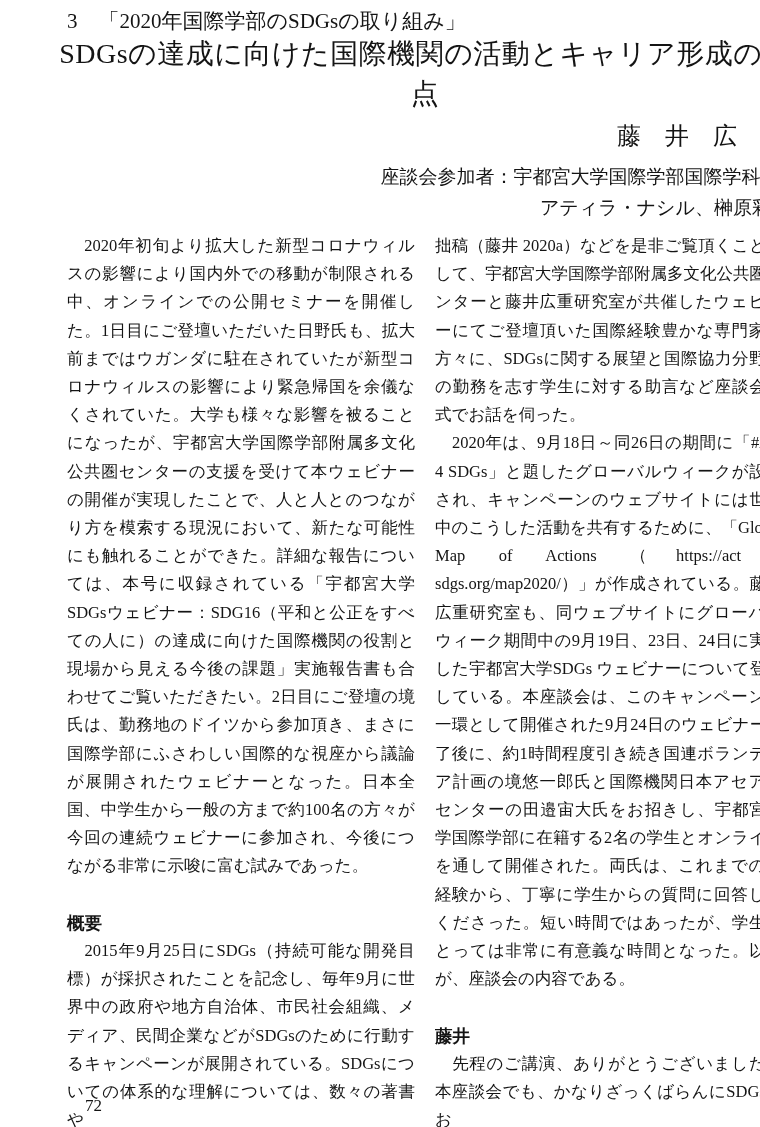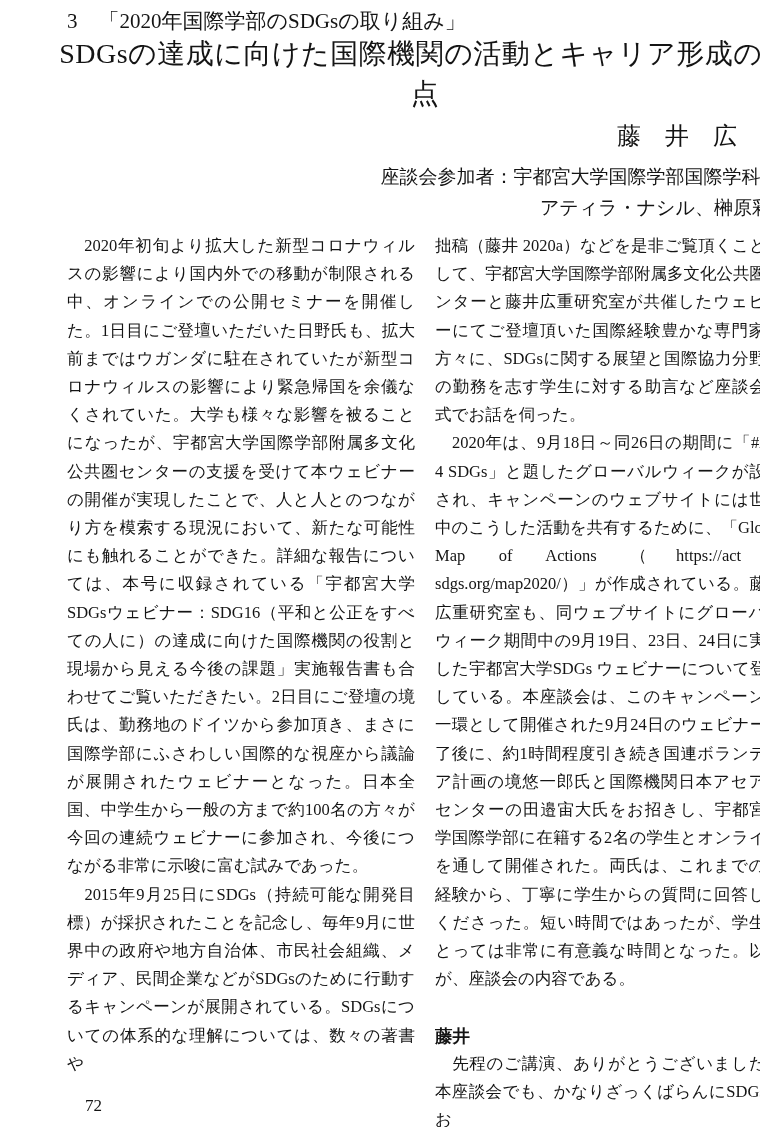--- a/index.html
+++ b/index.html
@@ -104,20 +104,21 @@
 
   <div class="participants">
     <div>座談会参加者：宇都宮大学国際学部国際学科3年</div>
     <div>アティラ・ナシル、榊原彩加</div>
   </div>
 
   <div class="columns">
 
     <div class="col">
       <p>　2020年初旬より拡大した新型コロナウィルスの影響により国内外での移動が制限される中、オンラインでの公開セミナーを開催した。1日目にご登壇いただいた日野氏も、拡大前まではウガンダに駐在されていたが新型コロナウィルスの影響により緊急帰国を余儀なくされていた。大学も様々な影響を被ることになったが、宇都宮大学国際学部附属多文化公共圏センターの支援を受けて本ウェビナーの開催が実現したことで、人と人とのつながり方を模索する現況において、新たな可能性にも触れることができた。詳細な報告については、本号に収録されている「宇都宮大学SDGsウェビナー：SDG16（平和と公正をすべての人に）の達成に向けた国際機関の役割と現場から見える今後の課題」実施報告書も合わせてご覧いただきたい。2日目にご登壇の境氏は、勤務地のドイツから参加頂き、まさに国際学部にふさわしい国際的な視座から議論が展開されたウェビナーとなった。日本全国、中学生から一般の方まで約100名の方々が今回の連続ウェビナーに参加され、今後につながる非常に示唆に富む試みであった。</p>
+      <h3>概要</h3>
       <p>　2015年9月25日にSDGs（持続可能な開発目標）が採択されたことを記念し、毎年9月に世界中の政府や地方自治体、市民社会組織、メディア、民間企業などがSDGsのために行動するキャンペーンが展開されている。SDGsについての体系的な理解については、数々の著書や</p>
     </div>
 
     <div class="col">
       <p>拙稿（藤井 2020a）などを是非ご覧頂くこととして、宇都宮大学国際学部附属多文化公共圏センターと藤井広重研究室が共催したウェビナーにてご登壇頂いた国際経験豊かな専門家の方々に、SDGsに関する展望と国際協力分野での勤務を志す学生に対する助言など座談会形式でお話を伺った。</p>
       <p>　2020年は、9月18日～同26日の期間に「#Act 4 SDGs」と題したグローバルウィークが設定され、キャンペーンのウェブサイトには世界中のこうした活動を共有するために、「Global Map of Actions （https://act 4 sdgs.org/map2020/）」が作成されている。藤井広重研究室も、同ウェブサイトにグローバルウィーク期間中の9月19日、23日、24日に実施した宇都宮大学SDGs ウェビナーについて登録している。本座談会は、このキャンペーンの一環として開催された9月24日のウェビナー終了後に、約1時間程度引き続き国連ボランティア計画の境悠一郎氏と国際機関日本アセアンセンターの田邉宙大氏をお招きし、宇都宮大学国際学部に在籍する2名の学生とオンラインを通して開催された。両氏は、これまでのご経験から、丁寧に学生からの質問に回答してくださった。短い時間ではあったが、学生にとっては非常に有意義な時間となった。以下が、座談会の内容である。</p>
       <h3>藤井</h3>
       <p>　先程のご講演、ありがとうございました。本座談会でも、かなりざっくばらんにSDGsやお</p>
     </div>
 

